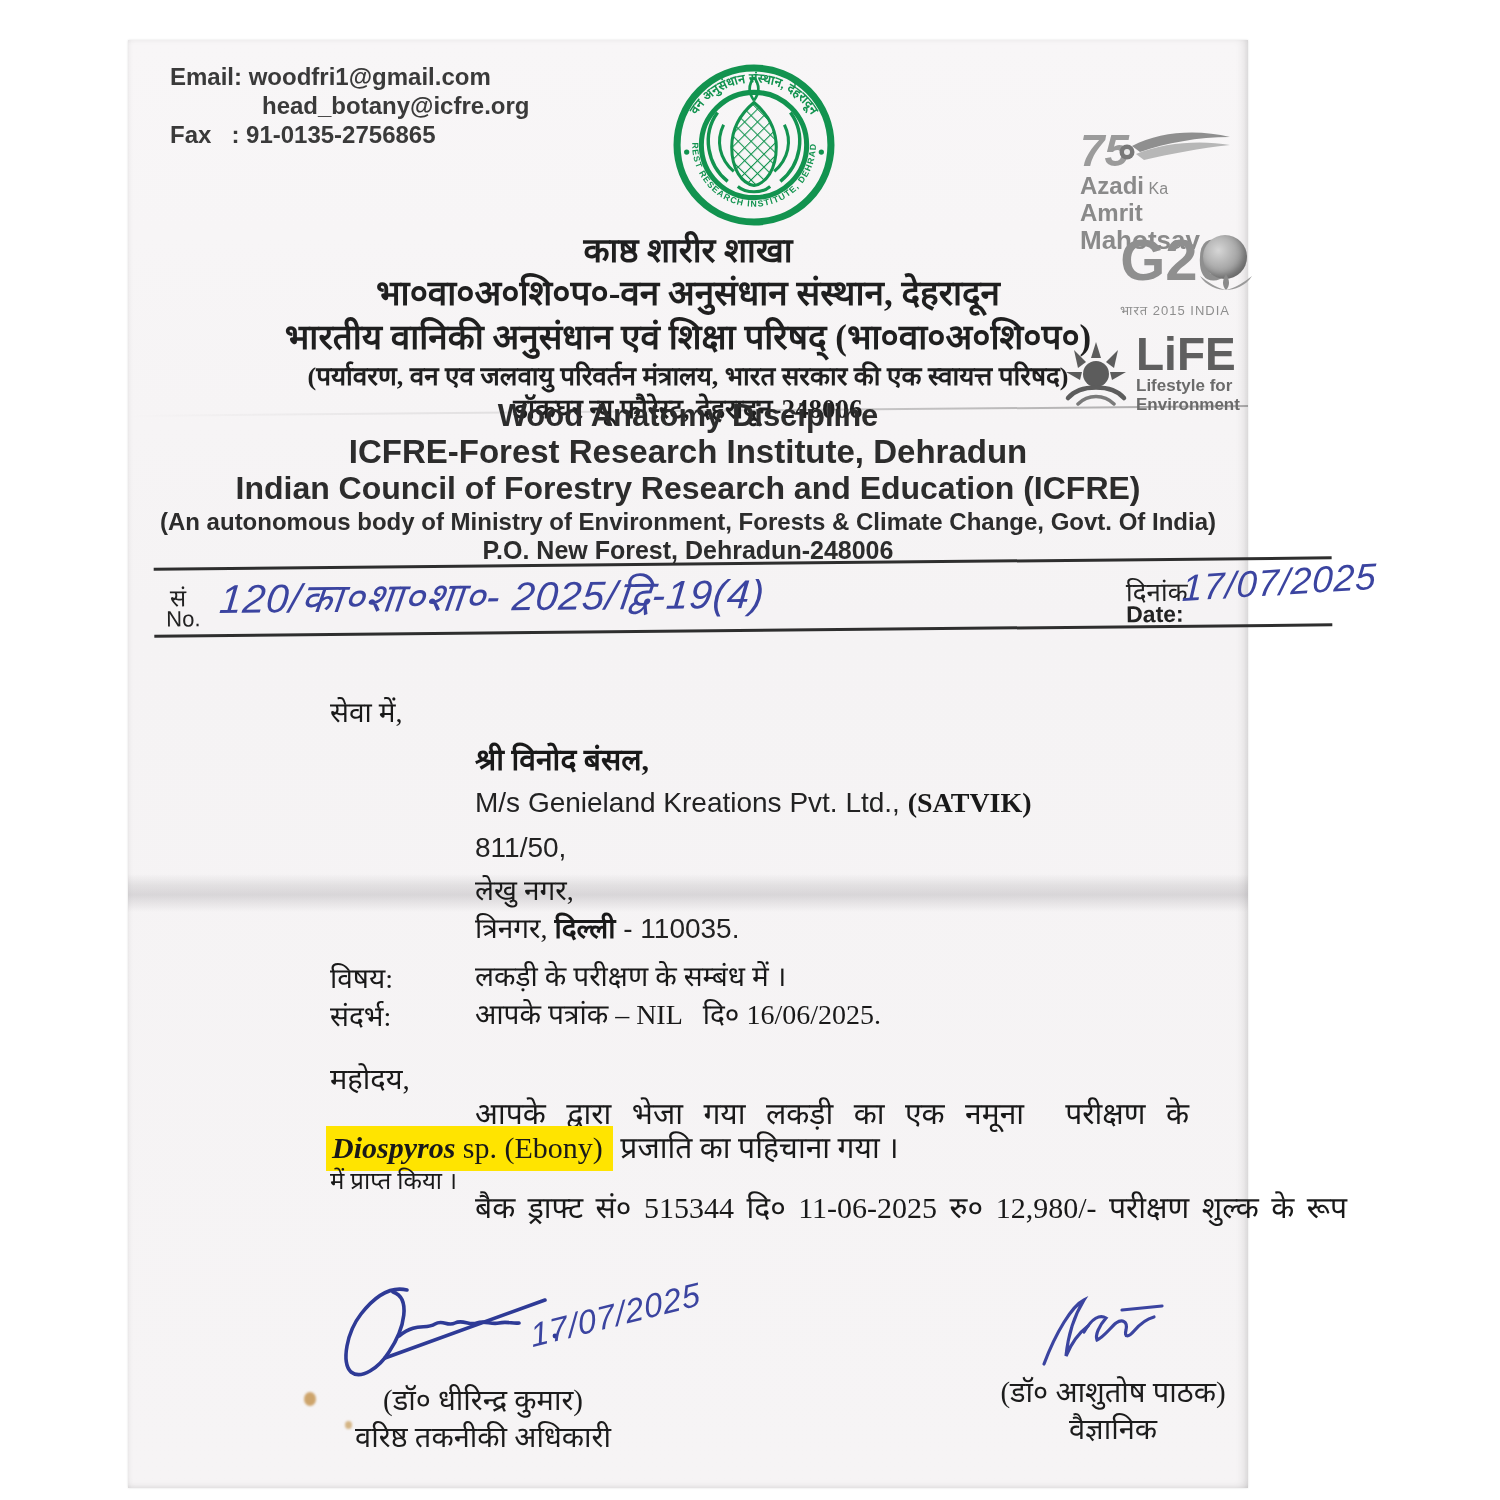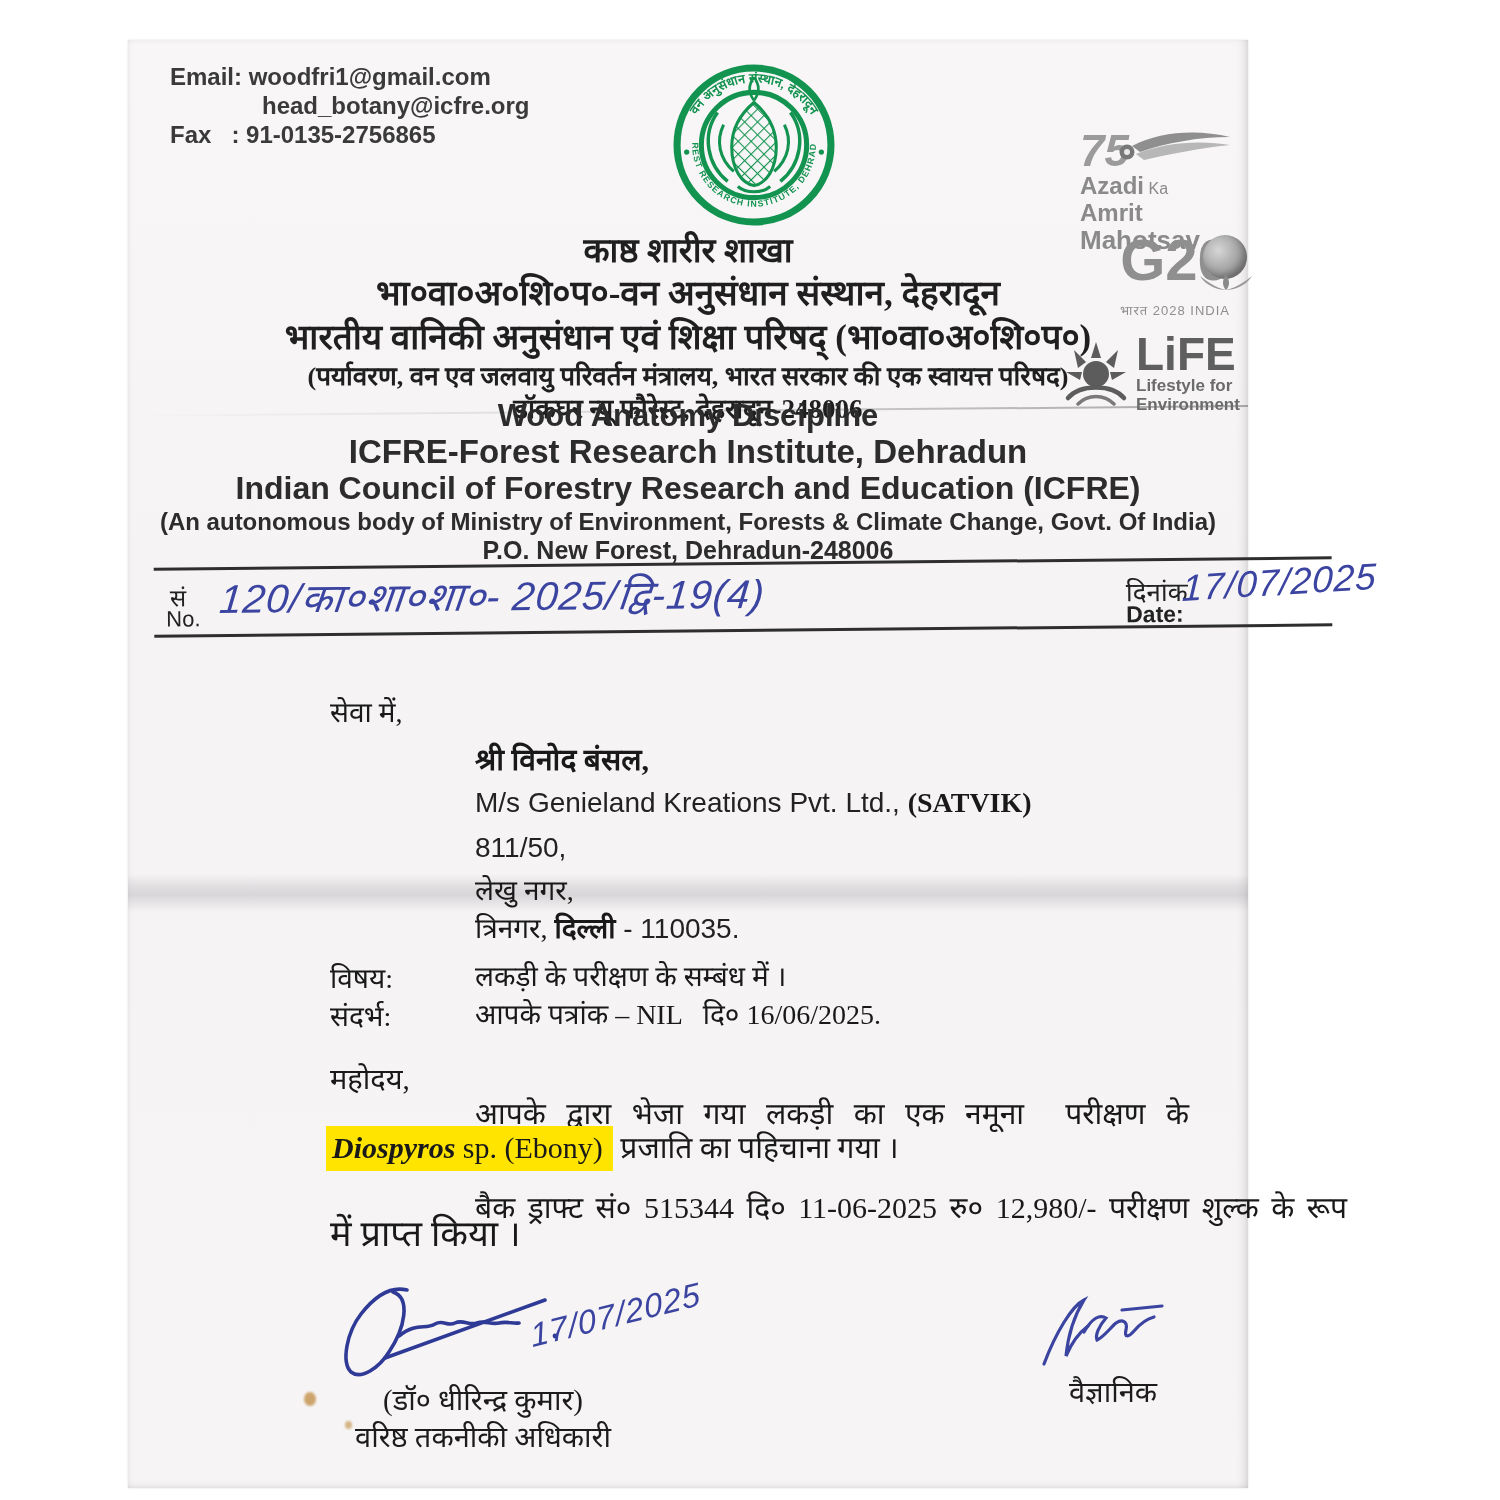--- a/index.html
+++ b/index.html
@@ -133,21 +133,21 @@
       <span style="font-size:58px;font-weight:bold;color:#8f8f8f;letter-spacing:0px;">G20</span>
       <span style="position:absolute;left:83px;top:9px;width:44px;height:44px;border-radius:50%;
                    background:radial-gradient(circle at 35% 35%, #d6d6d6 0%, #a9a9a9 45%, #777 100%);
                    box-shadow:inset -4px -4px 6px rgba(0,0,0,.25);"></span>
       <svg width="60" height="16" viewBox="0 0 60 16" style="position:absolute;left:76px;top:48px;">
         <path d="M4,2 C10,12 22,16 30,16 C20,14 12,8 4,2 Z" fill="#9a9a9a"></path>
         <path d="M56,2 C50,12 38,16 30,16 C40,14 48,8 56,2 Z" fill="#9a9a9a"></path>
         <path d="M30,0 C26,6 26,12 30,16 C34,12 34,6 30,0 Z" fill="#8a8a8a"></path>
       </svg>
     </div>
-    <div style="font-size:13px;color:#8e8e8e;margin-top:8px;letter-spacing:1px;">भारत 2028 INDIA</div>
+    <div style="font-size:13px;color:#8e8e8e;margin-top:8px;letter-spacing:1px;">भारत 2015 INDIA</div>
   </div>
 
   <div class="abs" style="left:936px;top:292px;width:220px;height:80px;">
     <svg width="64" height="72" viewBox="0 0 64 72" style="position:absolute;left:0;top:2px;">
       <g fill="#5c5c5c">
         <circle cx="32" cy="40" r="13"></circle>
         <path d="M32,8 L37,24 L27,24 Z"></path>
         <path d="M10,16 L22,28 L14,34 Z"></path>
         <path d="M54,16 L42,28 L50,34 Z"></path>
         <path d="M2,38 L18,38 L16,46 Z"></path>
@@ -204,21 +204,21 @@
   <div class="abs dev" style="left:347px;top:916px;font-size:28px;">लकड़ी के परीक्षण के सम्बंध में ।</div>
   <div class="abs dev" style="left:202px;top:956px;font-size:28px;">संदर्भ:</div>
   <div class="abs dev keepsp" style="left:347px;top:954px;font-size:28px;">आपके पत्रांक – NIL   दि० 16/06/2025.</div>
 
   <div class="abs dev" style="left:202px;top:1018px;font-size:29px;">महोदय,</div>
   <div class="abs dev keepsp" style="left:347px;top:1052px;width:800px;font-size:30px;word-spacing:13px;">आपके द्वारा भेजा गया लकड़ी का एक नमूना  परीक्षण के पश्चात</div>
   <div class="abs" style="left:198px;top:1086px;font-size:30px;">
     <span class="hl"><span class="dev" style="font-weight:bold;font-style:italic;">Diospyros</span><span class="dev"> sp. (Ebony)</span></span><span class="dev"> प्रजाति का पहिचाना गया ।</span>
   </div>
   <div class="abs dev" style="left:347px;top:1146px;width:880px;font-size:30px;word-spacing:5px;">बैक ड्राफ्ट सं० 515344 दि० 11-06-2025 रु० 12,980/- परीक्षण शुल्क के रूप</div>
-  <div class="abs dev" style="left:202px;top:1168px;font-size:36px;">में प्राप्त किया ।</div>
+  <div class="abs dev" style="left:202px;top:1123px;font-size:24px;">में प्राप्त किया ।</div>
 
   <svg class="abs" style="left:205px;top:1238px;" width="300" height="105" viewBox="0 0 300 105">
     <g fill="none" stroke="#2e3a96" stroke-width="3.6" stroke-linecap="round">
       <path d="M60,14 C78,20 72,50 56,74 C46,90 28,102 18,94 C8,84 14,54 28,36 C42,18 58,8 74,12"></path>
       <path d="M66,58 C84,44 92,52 102,46 C110,41 114,49 122,45 C130,41 136,48 144,45 C152,42 158,47 166,45 C174,43 180,46 186,45"></path>
       <path d="M52,80 L212,22"></path>
       <circle cx="222" cy="58" r="2.4" fill="#2e3a96" stroke="none"></circle>
     </g>
   </svg>
   <div class="abs handwrite" style="left:400px;top:1256px;font-size:33px;transform:rotate(-14deg) skewX(-6deg);">17/07/2025</div>
@@ -228,16 +228,17 @@
   </div>
 
   <svg class="abs" style="left:898px;top:1250px;" width="175" height="85" viewBox="0 0 175 85">
     <g fill="none" stroke="#3b44a0" stroke-width="3.2" stroke-linecap="round">
       <path d="M18,74 C30,42 46,16 58,10 C48,26 42,46 40,66 C46,52 54,42 62,36"></path>
       <path d="M58,42 C66,28 74,24 80,28 C73,36 69,45 71,50 C78,47 84,38 90,33 C96,29 102,31 100,40 C98,47 102,48 108,41 C114,34 120,29 128,27"></path>
       <path d="M96,20 L136,16"></path>
     </g>
   </svg>
   <div class="abs" style="left:845px;top:1334px;width:280px;">
+    <div class="sig-name">(डॉ० आशुतोष पाठक)</div>
     <div class="sig-name">वैज्ञानिक</div>
   </div>
 
 </div>
 
 </body></html>

